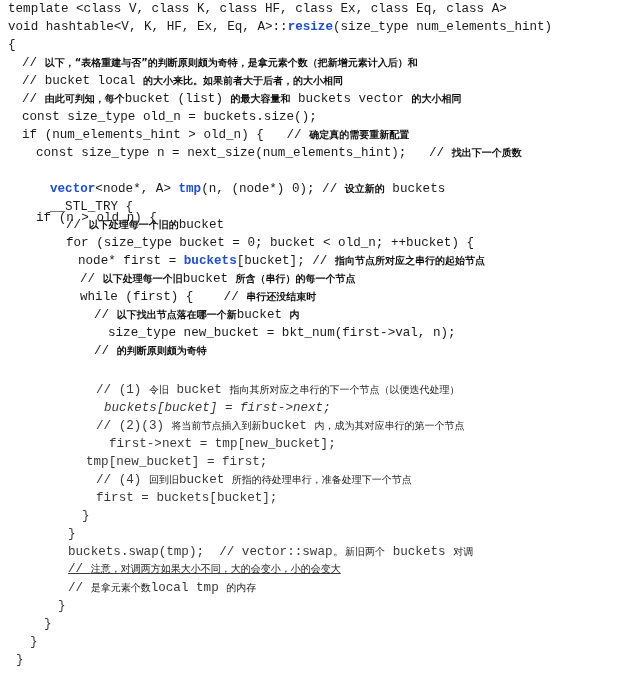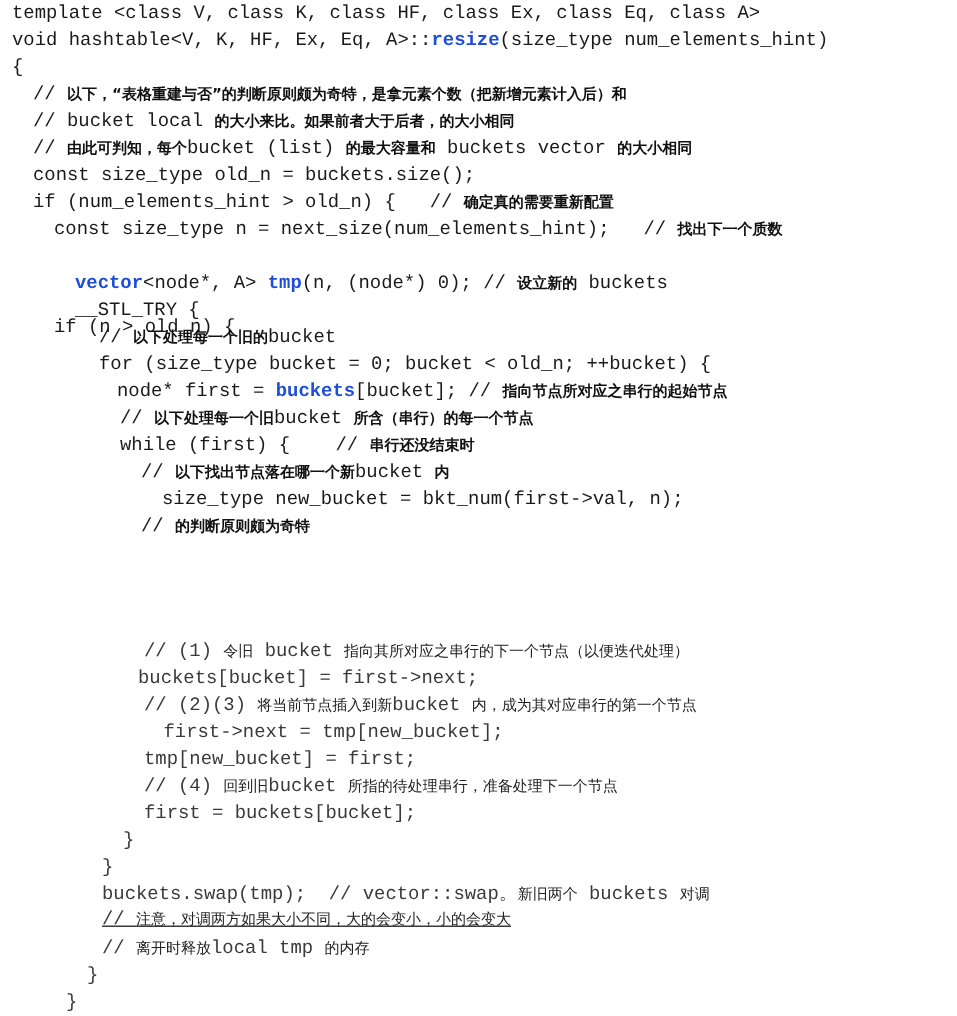--- a/index.html
+++ b/index.html
@@ -6,21 +6,21 @@
   body { width: 638px; height: 677px; overflow: hidden; position: relative; }
   .code {
     position: absolute; left: 0; top: 0; width: 638px;
     font-family: "Liberation Mono", "DejaVu Sans Mono", monospace;
     font-size: 12.6px; color: #1a1a1a;
   }
   .line {
     position: absolute; left: 0; height: 18px; line-height: 18px;
     white-space: pre;
   }
-  .line.light { color: #3a3a3a; margin-top: 44px; }
+  .line.light { color: #3a3a3a; }
   .seg { white-space: pre; }
   .seg.cn { font-family: "DejaVu Sans", sans-serif; font-size: 10px; font-weight: bold; color: #111; }
   .seg.b { font-weight: bold; color: #1d4ed8; }
   .line.light .seg.cn { font-weight: normal; color: #222; }
 </style>
 </head>
 <body>
 
 <div class="code" id="code">
     <div class="line" style="top: 0px; left: 8px;"><span class="seg">template &lt;class V, class K, class HF, class Ex, class Eq, class A&gt;</span></div>
@@ -37,28 +37,28 @@
     <div class="line" style="top: 198px; left: 50px;"><span class="seg">__STL_TRY {</span></div>
     <div class="line" style="top: 216px; left: 66px;"><span class="seg">// </span><span class="seg cn">以下处理每一个旧的</span><span class="seg">bucket</span></div>
     <div class="line" style="top: 234px; left: 66px;"><span class="seg">for (size_type bucket = 0; bucket &lt; old_n; ++bucket) {</span></div>
     <div class="line" style="top: 252px; left: 78px;"><span class="seg">node* first = </span><span class="seg b">buckets</span><span class="seg">[bucket]; // </span><span class="seg cn">指向节点所对应之串行的起始节点</span></div>
     <div class="line" style="top: 270px; left: 80px;"><span class="seg">// </span><span class="seg cn">以下处理每一个旧</span><span class="seg">bucket </span><span class="seg cn">所含（串行）的每一个节点</span></div>
     <div class="line" style="top: 288px; left: 80px;"><span class="seg">while (first) {    // </span><span class="seg cn">串行还没结束时</span></div>
     <div class="line" style="top: 306px; left: 94px;"><span class="seg">// </span><span class="seg cn">以下找出节点落在哪一个新</span><span class="seg">bucket </span><span class="seg cn">内</span></div>
     <div class="line" style="top: 324px; left: 108px;"><span class="seg">size_type new_bucket = bkt_num(first-&gt;val, n);</span></div>
     <div class="line" style="top: 342px; left: 94px;"><span class="seg">// </span><span class="seg cn">的判断原则颇为奇特</span></div>
     <div class="line light" style="top: 381px; left: 96px;"><span class="seg">// (1) </span><span class="seg cn">令旧</span><span class="seg"> bucket </span><span class="seg cn">指向其所对应之串行的下一个节点（以便迭代处理）</span></div>
-    <div class="line light" style="top: 399px; left: 92px;"><span class="seg">buckets[bucket] = first-&gt;next;</span></div>
+    <div class="line light" style="top: 399px; left: 104px; font-style: italic;"><span class="seg">buckets[bucket] = first-&gt;next;</span></div>
     <div class="line light" style="top: 417px; left: 96px;"><span class="seg">// (2)(3) </span><span class="seg cn">将当前节点插入到新</span><span class="seg">bucket </span><span class="seg cn">内，成为其对应串行的第一个节点</span></div>
     <div class="line light" style="top: 435px; left: 109px;"><span class="seg">first-&gt;next = tmp[new_bucket];</span></div>
-    <div class="line light" style="top: 453px; left: 96px;"><span class="seg">tmp[new_bucket] = first;</span></div>
+    <div class="line light" style="top: 453px; left: 86px;"><span class="seg">tmp[new_bucket] = first;</span></div>
     <div class="line light" style="top: 471px; left: 96px;"><span class="seg">// (4) </span><span class="seg cn">回到旧</span><span class="seg">bucket </span><span class="seg cn">所指的待处理串行，准备处理下一个节点</span></div>
     <div class="line light" style="top: 489px; left: 96px;"><span class="seg">first = buckets[bucket];</span></div>
     <div class="line light" style="top: 507px; left: 82px;"><span class="seg">}</span></div>
     <div class="line light" style="top: 525px; left: 68px;"><span class="seg">}</span></div>
     <div class="line light" style="top: 543px; left: 68px;"><span class="seg">buckets.swap(tmp);  // vector::swap。</span><span class="seg cn">新旧两个</span><span class="seg"> buckets </span><span class="seg cn">对调</span></div>
     <div class="line light" style="top: 560px; left: 68px; text-decoration: underline;"><span class="seg">// </span><span class="seg cn">注意，对调两方如果大小不同，大的会变小，小的会变大</span></div>
-    <div class="line light" style="top: 579px; left: 68px;"><span class="seg">// </span><span class="seg cn">离开时释放</span><span class="seg">local tmp </span><span class="seg cn">的内存</span></div>
+    <div class="line light" style="top: 579px; left: 68px;"><span class="seg">// </span><span class="seg cn">是拿元素个数</span><span class="seg">local tmp </span><span class="seg cn">的内存</span></div>
     <div class="line light" style="top: 597px; left: 58px;"><span class="seg">}</span></div>
     <div class="line light" style="top: 615px; left: 44px;"><span class="seg">}</span></div>
     <div class="line light" style="top: 633px; left: 30px;"><span class="seg">}</span></div>
     <div class="line light" style="top: 651px; left: 16px;"><span class="seg">}</span></div>
   </div>
 
 </body></html>

